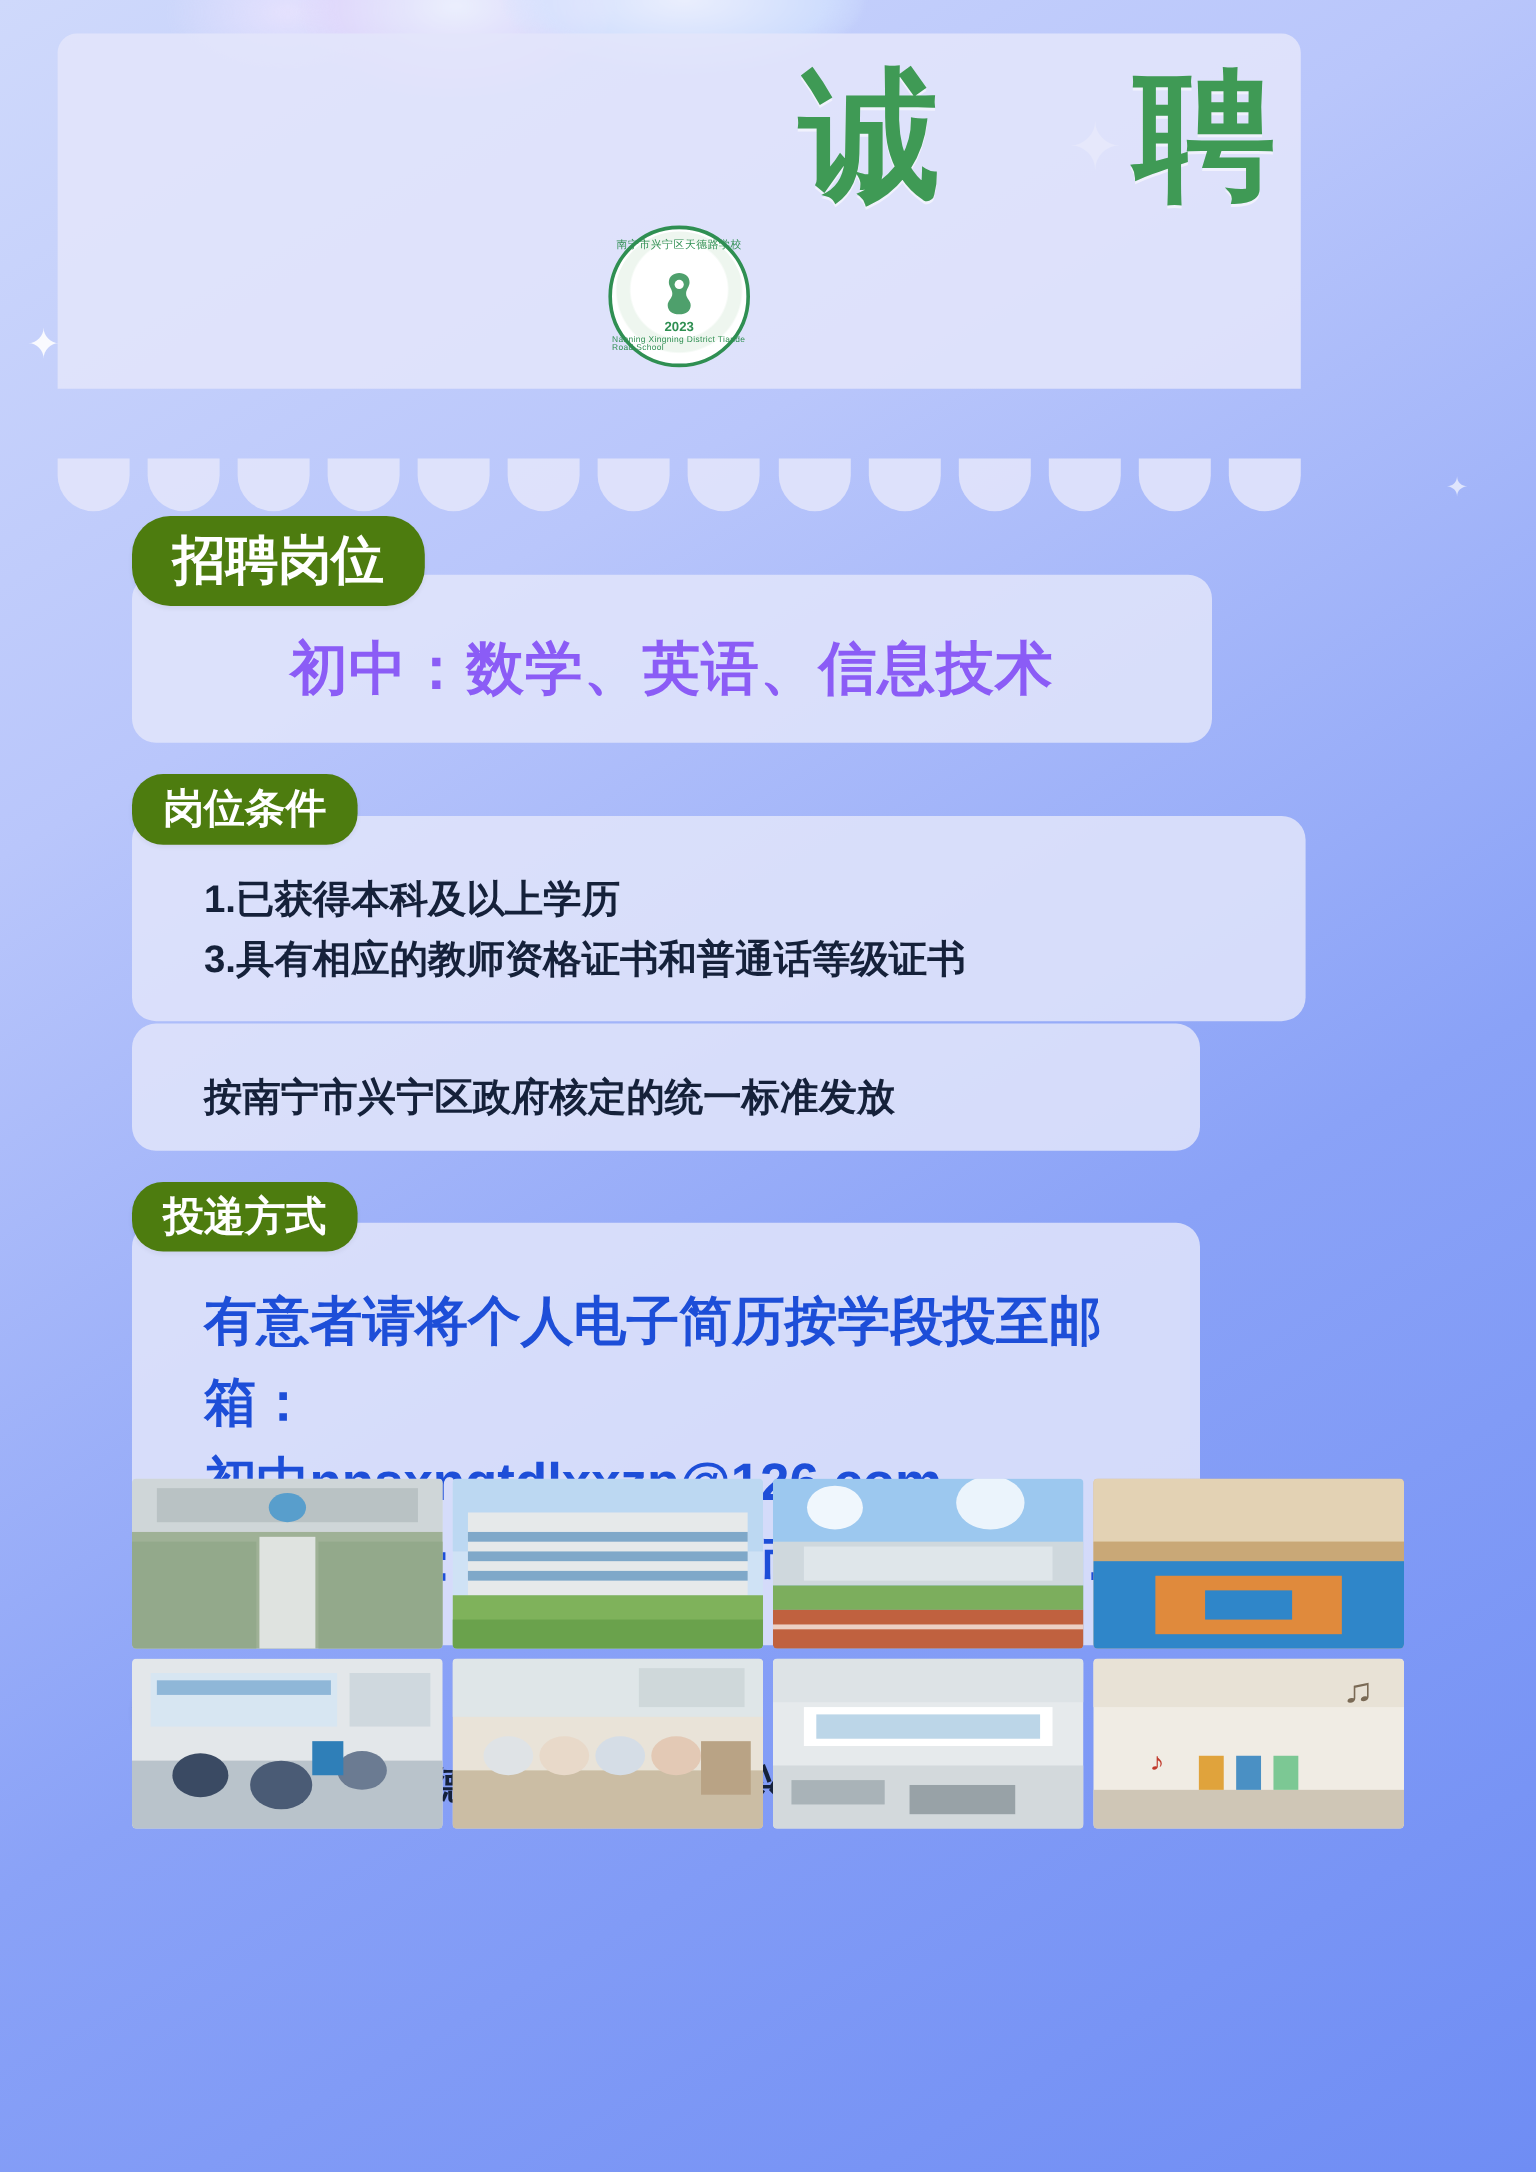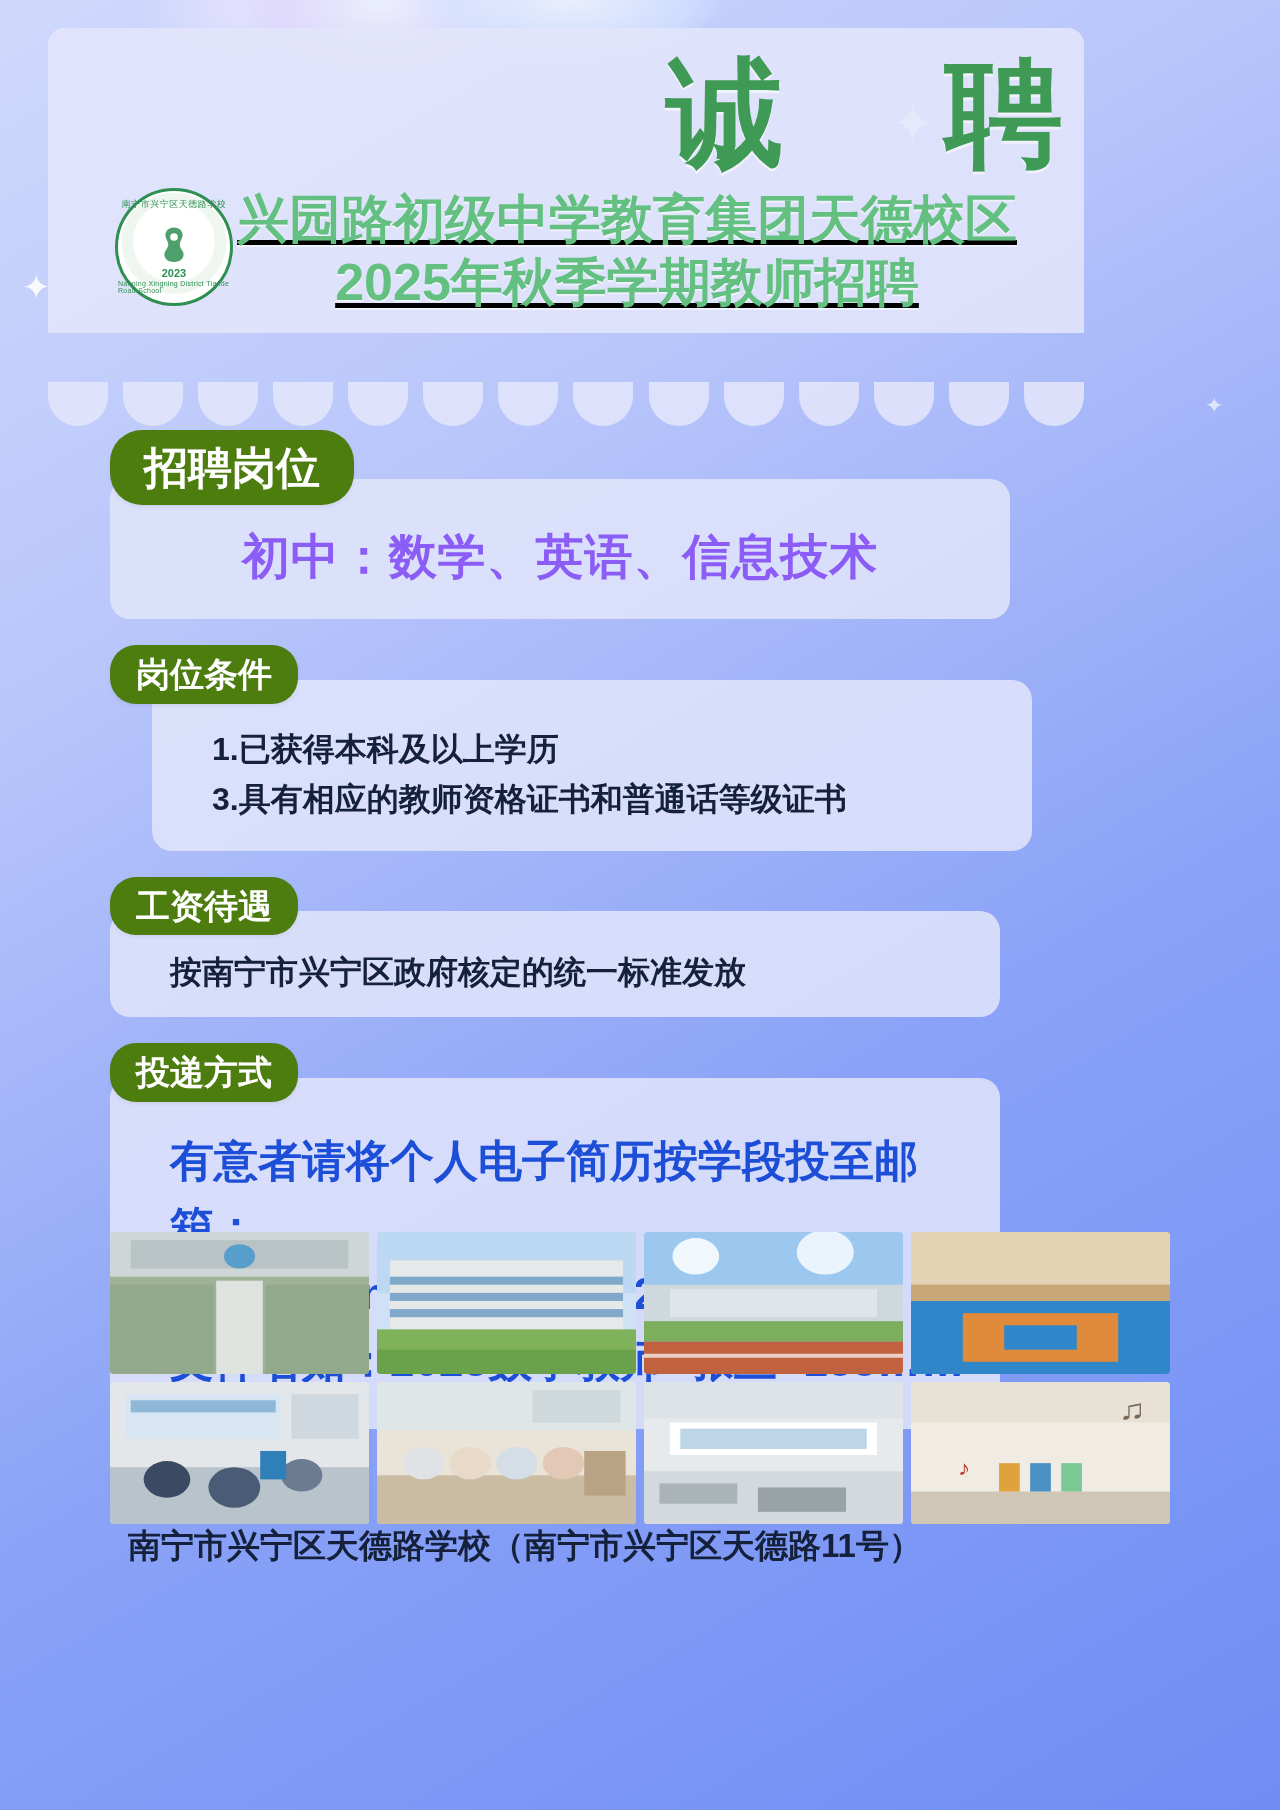--- a/index.html
+++ b/index.html
@@ -74,21 +74,21 @@
   }
   .tag-big{font-size:44px;padding:10px 34px;border-radius:32px;}
   .panel{
     background:rgba(226,229,250,.85);border-radius:20px;
     box-sizing:border-box;
   }
   .content{position:absolute;left:110px;top:430px;width:1060px;}
   .pos-panel{width:900px;margin-top:-26px;padding:46px 0 30px;text-align:center;}
   .pos-text{font-size:48px;font-weight:bold;color:#8b5cf6;letter-spacing:.02em;}
 
-  .cond-panel{width:880px;margin-top:-24px;padding:44px 0 26px 60px;margin-left:42px;}
+  .cond-panel{width:978px;margin-top:-24px;padding:44px 0 26px 60px;}
   .cond-line{font-size:32px;font-weight:bold;color:#15213a;line-height:1.58;}
 
   .pay-panel{width:890px;margin-top:-24px;padding:40px 0 22px 60px;}
   .pay-line{font-size:32px;font-weight:bold;color:#15213a;}
 
   .mail-panel{width:890px;margin-top:-24px;padding:50px 0 34px 60px;}
   .mail-line{font-size:44px;font-weight:bold;color:#1d4ed8;line-height:1.52;}
 
   .addr-line{font-size:33px;font-weight:bold;color:#15213a;margin-top:10px;margin-left:18px;}
 
@@ -114,24 +114,20 @@
   <div class="sub-wrap">
     <div class="logo">
       <div class="ring-text">南宁市兴宁区天德路学校</div>
       <svg class="mark" viewBox="0 0 48 48">
         <path d="M24 6c-5 0-9 3-9 8 0 4 3 6 3 10 0 4-4 6-4 10 0 5 4 8 10 8s10-3 10-8c0-4-4-6-4-10 0-4 3-6 3-10 0-5-4-8-9-8z" fill="#2f8f52" opacity=".85"></path>
         <circle cx="24" cy="16" r="4" fill="#ffffff"></circle>
       </svg>
       <div class="year">2023</div>
       <div class="ring-text2">Nanning Xingning District Tiande Road School</div>
     </div>
-    <div>
-      <div class="sub-title">兴园路初级中学教育集团天德校区</div>
-      <div class="sub-title">2025年秋季学期教师招聘</div>
-    </div>
   </div>
 </div>
 
 <div class="scallop">
   <span></span>
     <span></span>
     <span></span>
     <span></span>
     <span></span>
     <span></span>
@@ -156,21 +152,20 @@
 
   <div class="sp-tag">
     <div class="section-tag">岗位条件</div>
     <div class="panel cond-panel">
       <div class="cond-line">1.已获得本科及以上学历</div>
       <div class="cond-line">3.具有相应的教师资格证书和普通话等级证书</div>
     </div>
   </div>
 
   <div class="sp-tag">
-    <div class="section-tag">工资待遇</div>
     <div class="panel pay-panel">
       <div class="pay-line">按南宁市兴宁区政府核定的统一标准发放</div>
     </div>
   </div>
 
   <div class="sp-tag">
     <div class="section-tag">投递方式</div>
     <div class="panel mail-panel">
       <div class="mail-line">有意者请将个人电子简历按学段投至邮箱：</div>
       <div class="mail-line">初中nnsxnqtdlxxzp@126.com</div>

